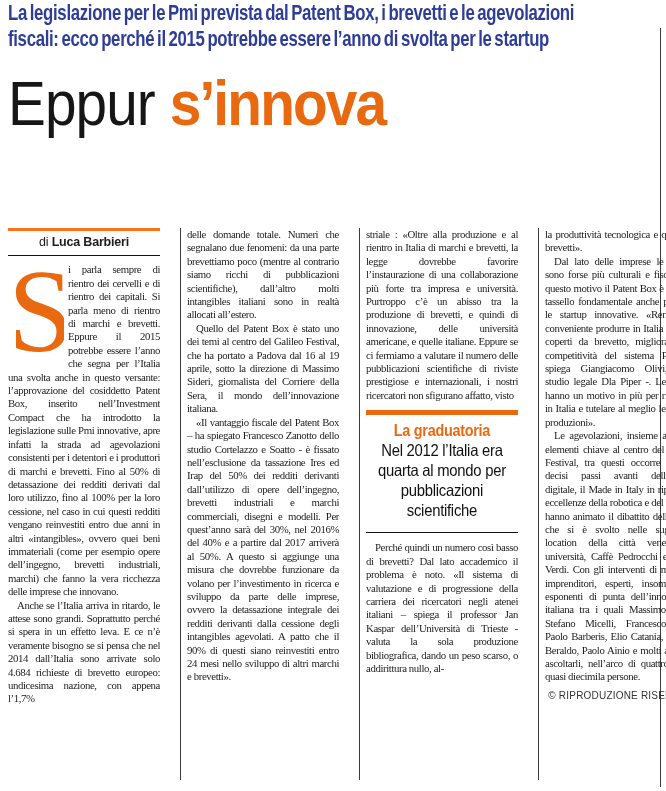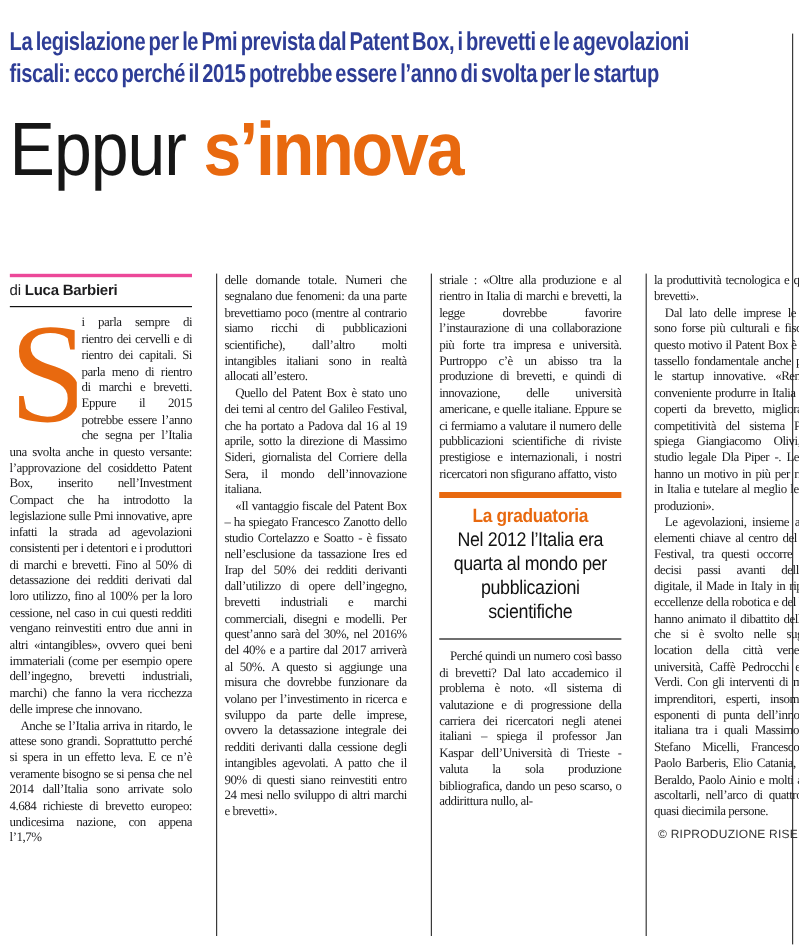--- a/index.html
+++ b/index.html
@@ -10,21 +10,21 @@
     overflow:hidden;
     font-family:"Liberation Serif", serif;
     color:#1d1d1f;
   }
   .page-edge-rule{
     position:absolute;top:28px;bottom:4px;right:5px;
     width:1px;background:#3a3a3a;
   }
   
   .kicker{
-    padding:22px 8px 0 8px;
+    padding:0 8px 0 8px;
     color:#2e3d96;
   }
   .kicker-inner{
     font-family:"Liberation Sans", sans-serif;
     font-weight:600;
     font-size:21.5px;
     line-height:26px;
     letter-spacing:-0.4px;
     word-spacing:-2px;
     transform:scaleX(0.78);
@@ -76,28 +76,28 @@
   }
   .col + .col{
     border-left:1px solid #3a3a3a;
     padding-left:6px;
     margin-left:20px;
   }
   .col p{margin:0;}
   .col p.indent{text-indent:9px;}
   
   .byline{
-    border-top:3px solid #ec4899;
+    border-top:3px solid #f97316;
     border-bottom:1px solid #111;
     padding:5px 0 6px 0;
     margin-bottom:7px;
     font-family:"Liberation Sans", sans-serif;
     font-size:12.5px;
     letter-spacing:-0.2px;
-    text-align:left;
+    text-align:center;
   }
   .byline .author{font-weight:700;}
   
   .dropcap{
     float:left;
     color:#e8690f;
     font-family:"Liberation Serif", serif;
     font-size:118px;
     line-height:0.8;
     height:94px;

